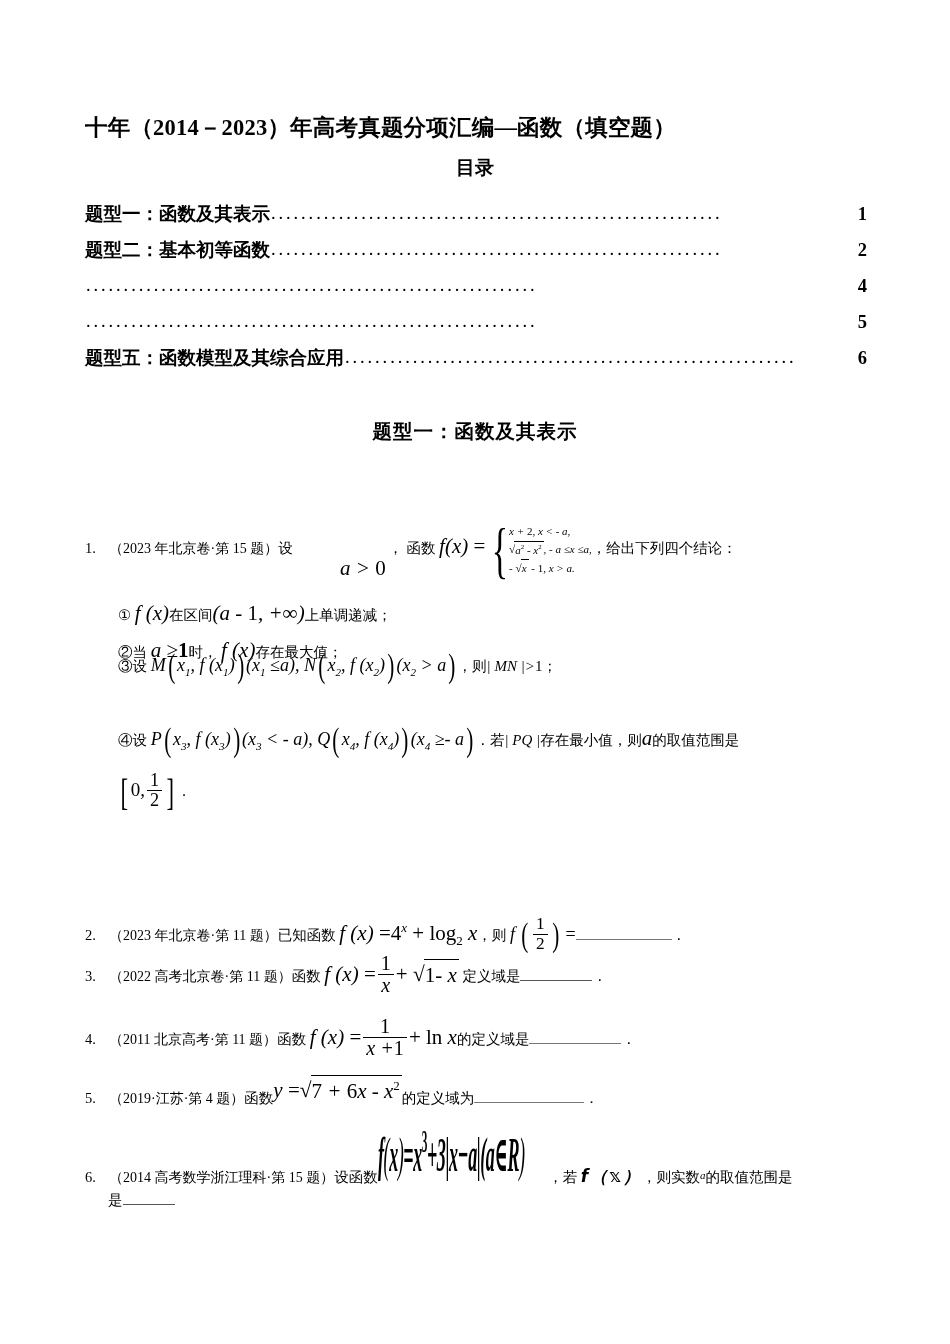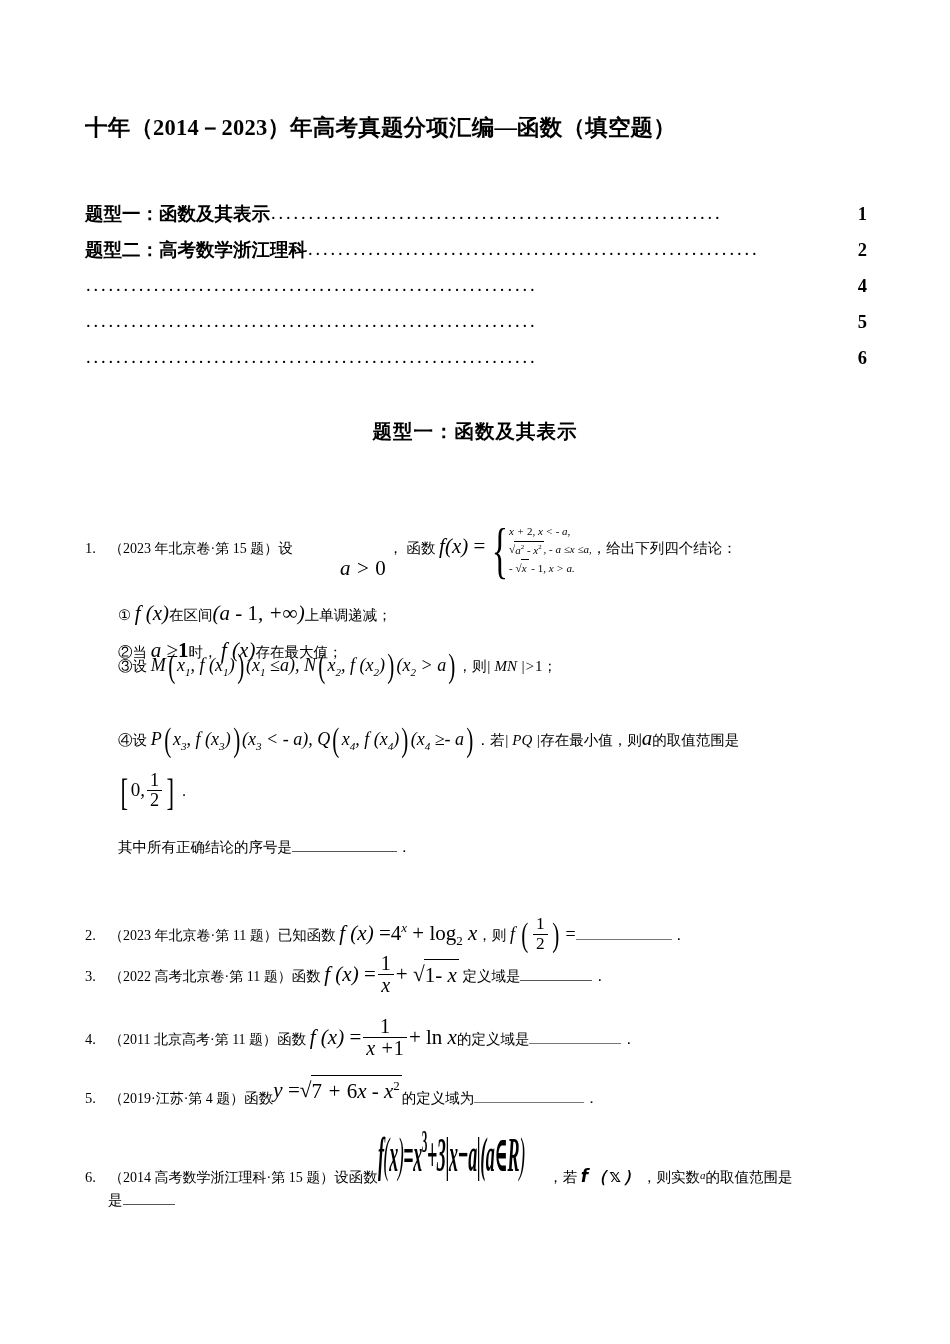--- a/index.html
+++ b/index.html
@@ -202,41 +202,43 @@
     font-size: 17px;
     letter-spacing: 2px;
   }
 </style>
 </head>
 <body>
 
 <div class="page">
 
   <div class="doc-title">十年（2014－2023）年高考真题分项汇编—函数（填空题）</div>
+  <div class="toc-heading">目录</div>
 
   <div class="toc">
     <div class="toc-row">
       <span class="toc-label">题型一：函数及其表示</span>
       <span class="toc-dots">............................................................</span>
       <span class="toc-page">1</span>
     </div>
     <div class="toc-row">
-      <span class="toc-label">题型二：高考数学浙江理科</span>
+      <span class="toc-label">题型二：基本初等函数</span>
       <span class="toc-dots">............................................................</span>
       <span class="toc-page">2</span>
     </div>
     <div class="toc-row">
       <span class="toc-dots">............................................................</span>
       <span class="toc-page">4</span>
     </div>
     <div class="toc-row">
       <span class="toc-dots">............................................................</span>
       <span class="toc-page">5</span>
     </div>
     <div class="toc-row">
+      <span class="toc-label">题型五：函数模型及其综合应用</span>
       <span class="toc-dots">............................................................</span>
       <span class="toc-page">6</span>
     </div>
   </div>
 
   <div class="section-heading">题型一：函数及其表示</div>
 
   <div class="problem" style="top:519px;">
     <span class="pnum">1.</span><span class="src">（2023 年北京卷·第 15 题）</span><span>设</span>
     <span style="display:inline-block;width:92px;"></span><span>，</span>
@@ -273,23 +275,20 @@
 
   <div class="concl" style="top:722px;">
     <span>④</span><span>设</span>
     <span class="m" style="font-size:18px;">P<span class="paren-big">(</span>x<sub class="sbi">3</sub>, f (x<sub class="sbi">3</sub>)<span class="paren-big">)</span>(x<sub class="sbi">3</sub> &lt; - a), Q<span class="paren-big">(</span>x<sub class="sbi">4</sub>, f (x<sub class="sbi">4</sub>)<span class="paren-big">)</span>(x<sub class="sbi">4</sub> ≥- a<span class="paren-big">)</span></span><span>．若</span><span class="m" style="font-size:15px;">| PQ |</span><span>存在最小值，则</span><span class="m">a</span><span>的取值范围是</span>
   </div>
 
   <div class="concl" style="top:770px;">
     <span class="m" style="font-size:19px;"><span class="brk-big">[</span><span class="num">0</span>,<span class="frac"><span class="fnum num">1</span><span class="fden num">2</span></span><span class="brk-big">]</span></span><span style="font-size:14.5px;">．</span>
   </div>
 
-  <div class="concl" style="top:838px;">
-    <span>其中所有正确结论的序号是</span><span class="blank" style="width:105px;"></span><span>．</span>
-  </div>
 
   <div class="problem" style="top:900px;margin-top:11px;">
     <span class="pnum">2.</span><span class="src">（2023 年北京卷·第 11 题）</span><span>已知函数</span>
     <span class="m">f (x) <span class="mup">=</span><span class="num">4</span><sup class="ex">x</sup> <span class="mup">+</span> <span class="mup">log</span><sub class="sb">2</sub> x</span><span>，则</span>
     <span class="m" style="font-size:18px;">f <span class="paren-big">(</span><span class="frac"><span class="fnum num">1</span><span class="fden num">2</span></span><span class="paren-big">)</span> <span class="mup">=</span></span><span class="blank-thin" style="width:96px;"></span><span>．</span>
   </div>
 
   <div class="problem" style="top:955px;">
     <span class="pnum">3.</span><span class="src">（2022 高考北京卷·第 11 题）</span><span>函数</span>
     <span class="m">f (x) <span class="mup">=</span><span class="frac"><span class="fnum num">1</span><span class="fden">x</span></span><span class="mup">+</span> <span class="sqrt"><span class="rad">√</span><span class="rbody"><span class="num">1</span>- x</span></span></span>

